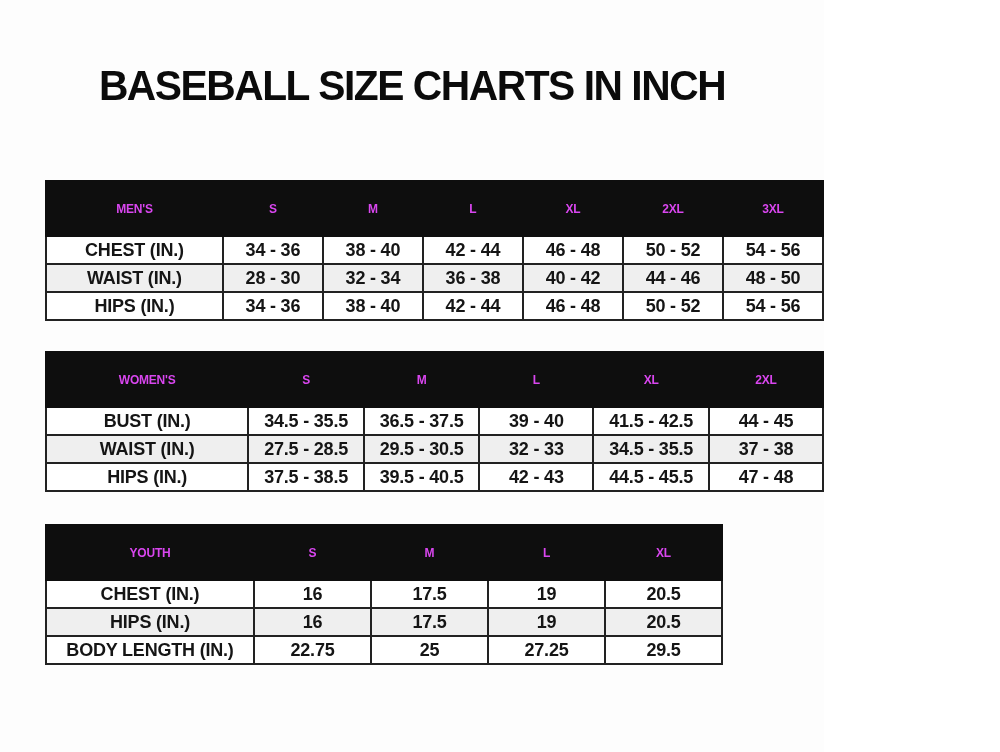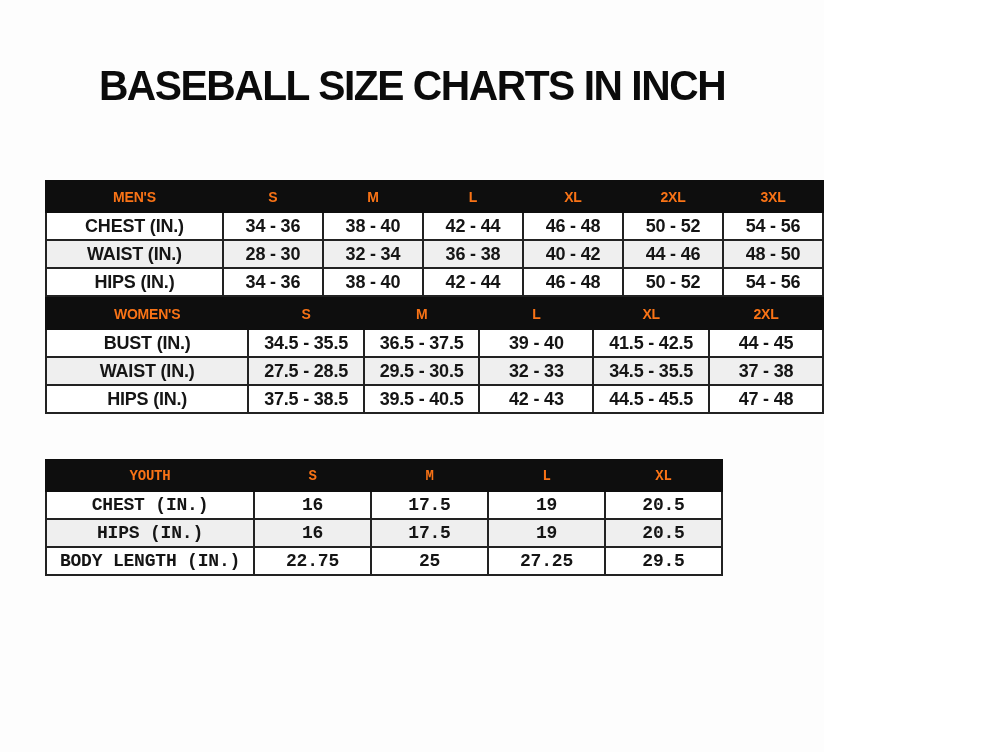--- a/index.html
+++ b/index.html
@@ -23,35 +23,36 @@
     letter-spacing:-1.5px;
     transform:scaleX(0.97);
     transform-origin:center;
   }
   .tables{
     padding-left:45px;
   }
   table{
     border-collapse:collapse;
     table-layout:fixed;
+    margin-top:30px;
   }
   table[data-table="0"]{margin-top:70px;}
-  table[data-table="2"]{margin-top:45px;font-family:Liberation Mono, monospace;}
+  table[data-table="2"]{margin-top:32px;}
   col.label-col{width:208px;}
   col.data-col{width:117px;}
   th{
     background:#0e0e0e;
-    color:#f97316;
-    font-size:14px;
+    color:#d946ef;
+    font-size:12px;
     font-weight:700;
     height:29px;
     border:2px solid #0e0e0e;
     letter-spacing:-0.2px;
     text-align:center;
-    padding:0;
+    padding:12px;
   }
   td{
     border:2px solid #222222;
     font-size:18px;
     font-weight:700;
     color:#151515;
     text-align:center;
     height:26px;
     letter-spacing:-0.2px;
     padding:0 2px;

